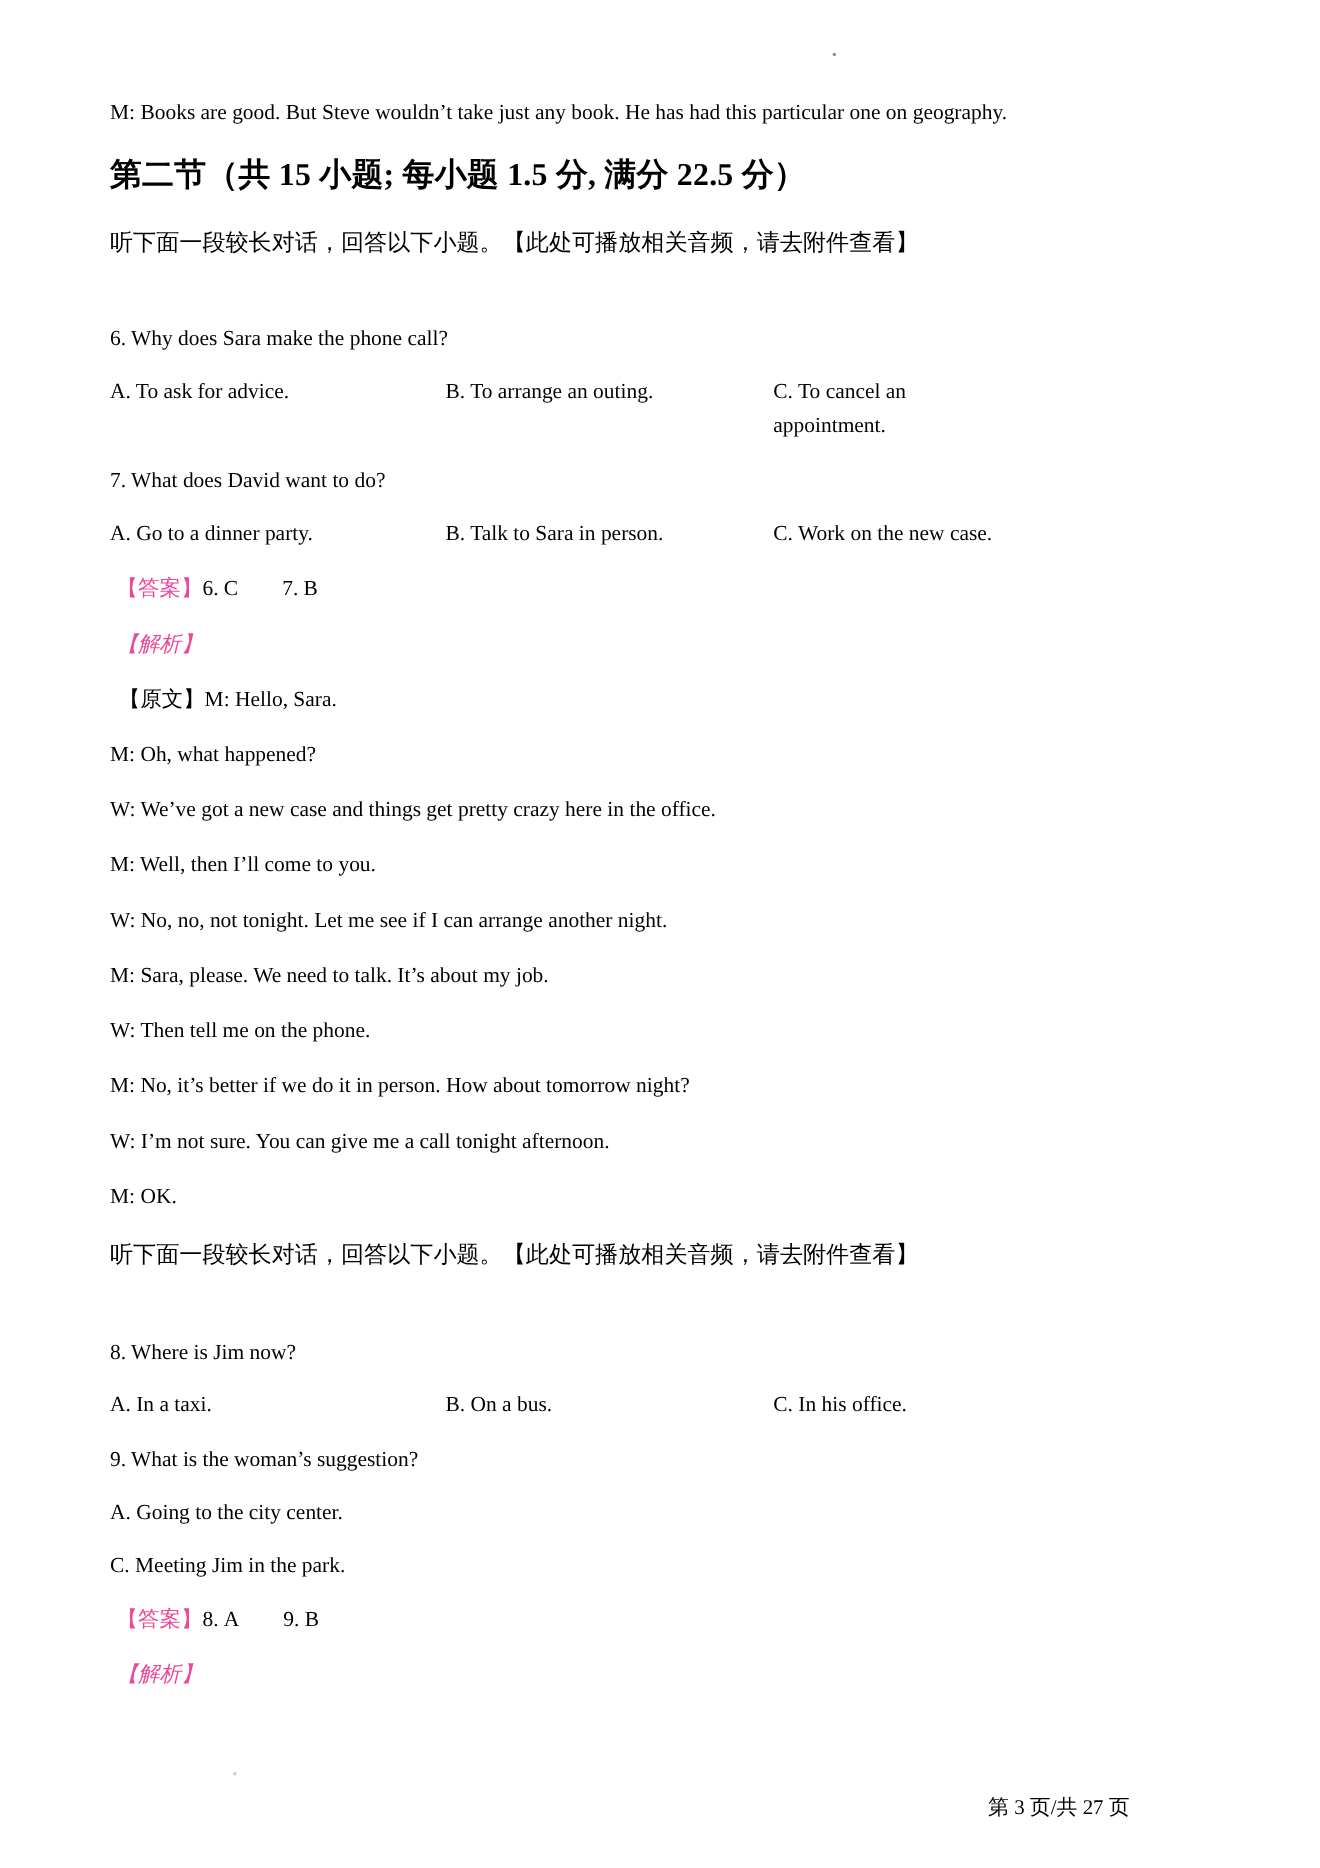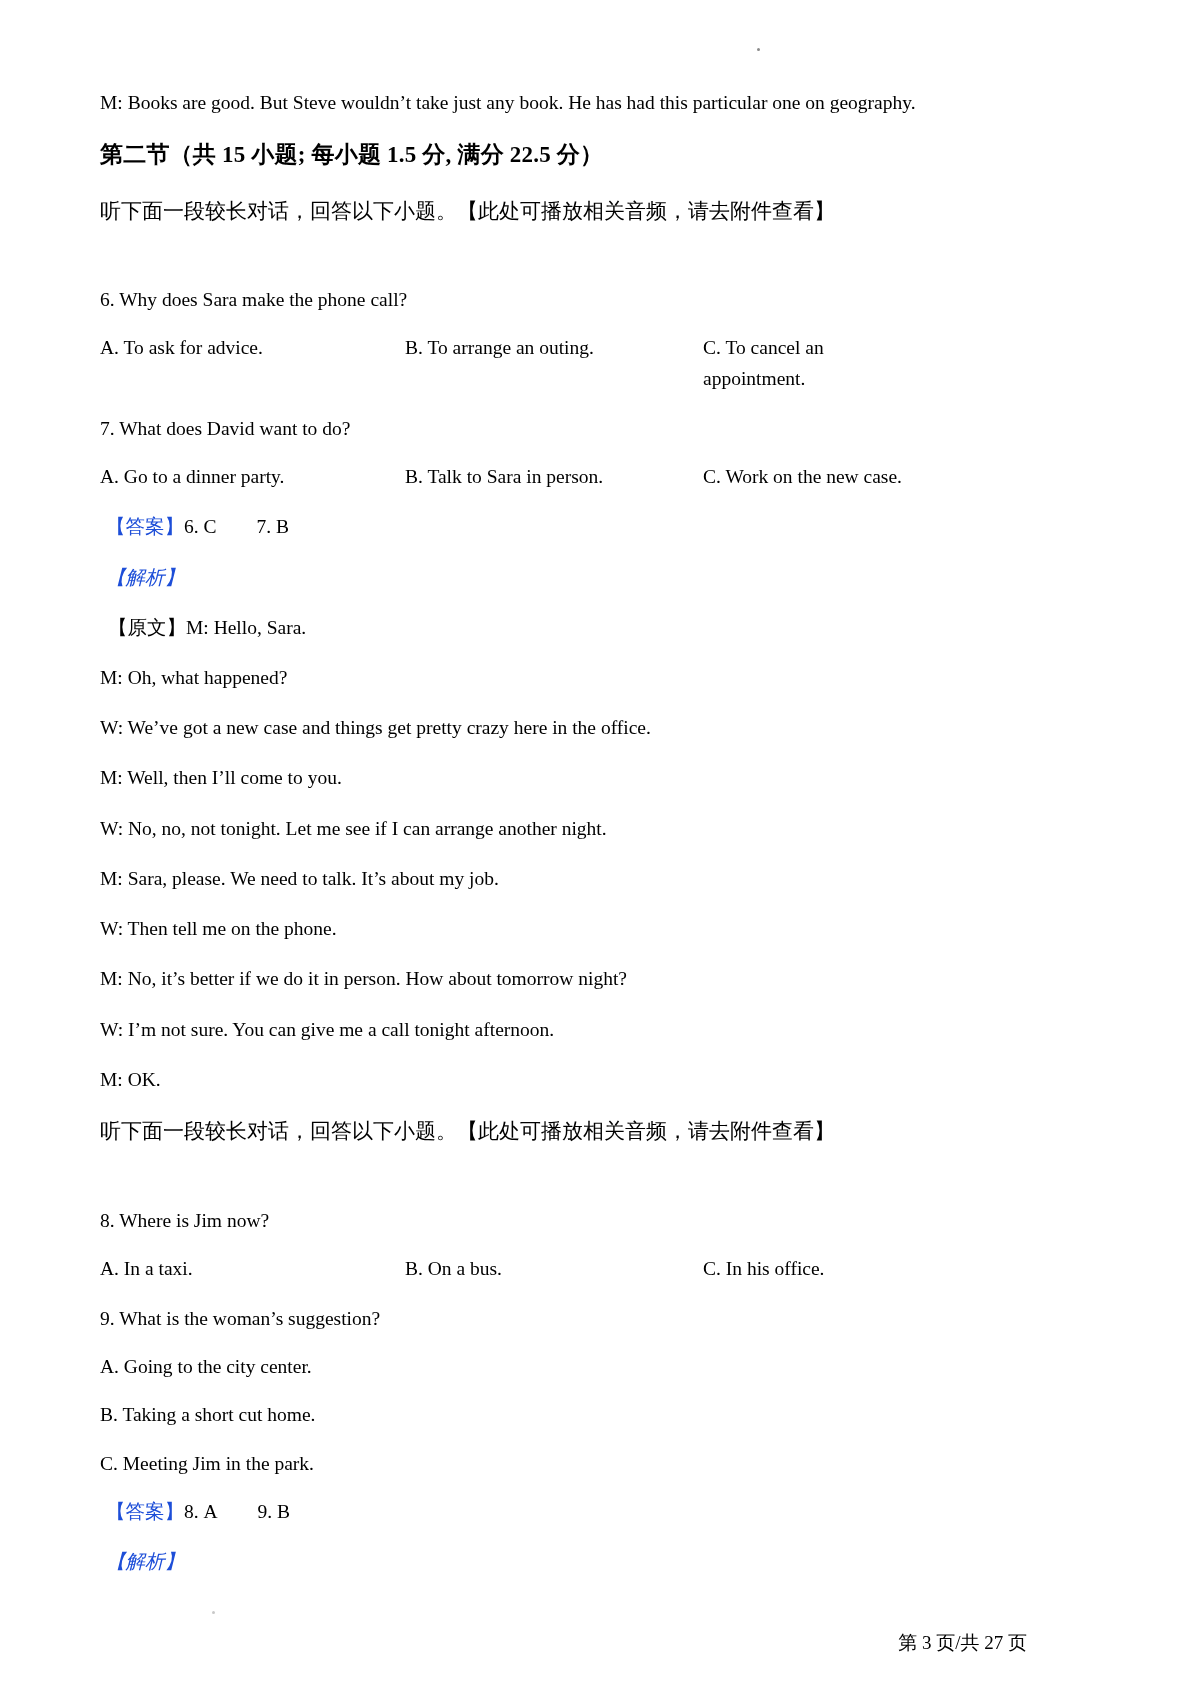--- a/index.html
+++ b/index.html
@@ -43,21 +43,21 @@
   }
   .line {
     font-size: 19.5px;
     line-height: 1.55;
     margin-bottom: 20px;
   }
   .line.tight {
     margin-bottom: 18px;
   }
   .section-heading {
-    font-size: 23px;
+    font-size: 29px;
     font-weight: bold;
     line-height: 1.5;
     margin-top: 14px;
     margin-bottom: 22px;
     letter-spacing: 0.2px;
   }
   .cn {
     font-size: 21px;
     line-height: 1.55;
     margin-bottom: 20px;
@@ -74,21 +74,21 @@
   .opt-a { width: 305px; flex: 0 0 305px; }
   .opt-b { width: 298px; flex: 0 0 298px; }
   .opt-c { flex: 1 1 auto; }
   .answer-line {
     font-size: 19.5px;
     line-height: 1.55;
     margin-bottom: 20px;
     padding-left: 6px;
   }
   .tag {
-    color: #1d4ed8;
+    color: #ec4899;
   }
   .ans-sp {
     display: inline-block;
     width: 40px;
   }
   .analysis-line {
     font-size: 19.5px;
     line-height: 1.55;
     margin-bottom: 20px;
     padding-left: 6px;
@@ -161,21 +161,20 @@
 
   <p class="line tight">8. Where is Jim now?</p>
   <div class="options">
     <span class="opt-a">A. In a taxi.</span>
     <span class="opt-b">B. On a bus.</span>
     <span class="opt-c">C. In his office.</span>
   </div>
 
   <p class="line tight">9. What is the woman’s suggestion?</p>
   <p class="line tight">A. Going to the city center.</p>
-  <p class="line tight">B. Taking a short cut home.</p>
   <p class="line tight">C. Meeting Jim in the park.</p>
 
   <p class="answer-line">
     <span class="tag">【答案】</span><span>8. A</span><span class="ans-sp"></span><span>9. B</span>
   </p>
 
   <p class="analysis-line tag">【解析】</p>
 
   <div class="bottom-dot"></div>
 

